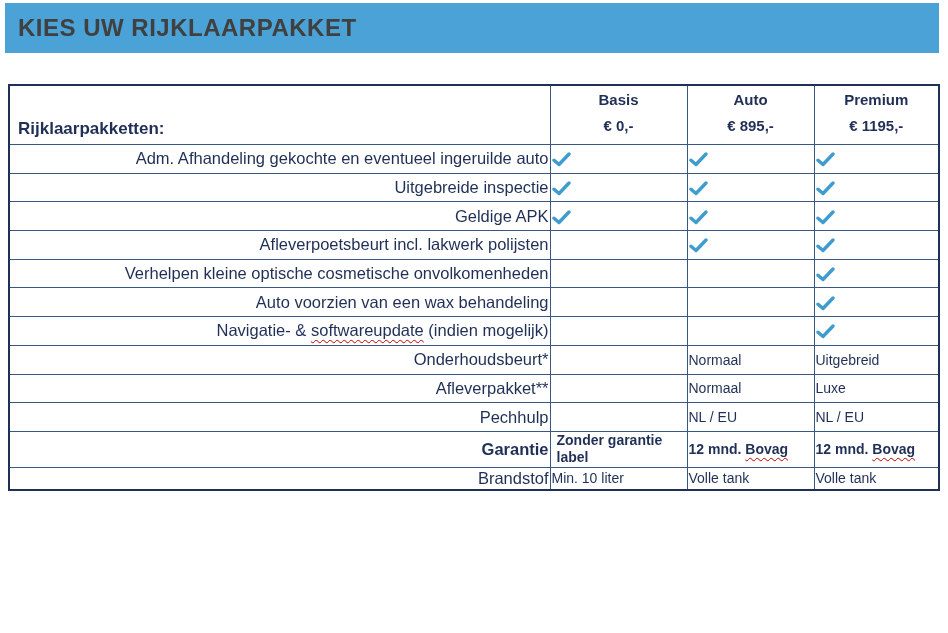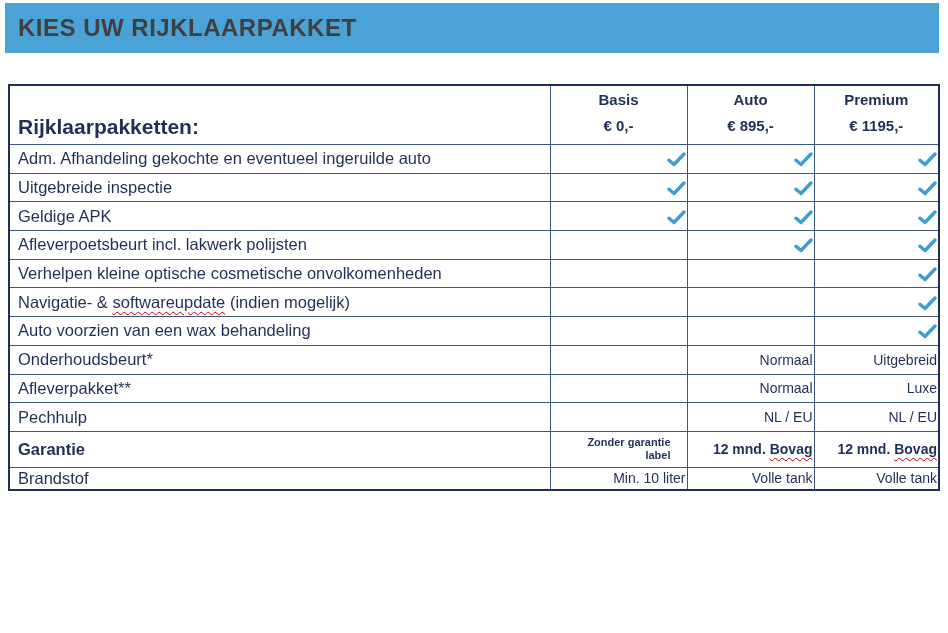--- a/index.html
+++ b/index.html
@@ -26,37 +26,37 @@
   .pkg-table th, .pkg-table td {
     border:1px solid #3A5684;
     box-sizing:border-box;
     color:#1F2F55;
     overflow:hidden;
     white-space:nowrap;
   }
   .pkg-table thead tr { height:57px; }
   th.corner {
     vertical-align:bottom; text-align:left;
-    font-size:21px; font-weight:bold; padding:0 0 5px 8px;
+    font-size:17px; font-weight:bold; padding:0 0 5px 8px;
   }
   th.pkg-col {
     vertical-align:bottom; text-align:center;
     font-size:15px; font-weight:bold; padding-bottom:5px; line-height:26px;
   }
   tbody tr { height:28.7px; }
   tbody tr.tall { height:36px;font-weight:bold; }
   tbody tr.short { height:21px;padding-left:12px; }
   td.feature {
-    text-align:left; padding-left:8px; font-size:16.5px;
+    text-align:right; padding-left:8px; font-size:16.5px;
   }
   td.val {
-    text-align:right; font-size:14px;
+    text-align:left; font-size:14px;
   }
   td.val.small-note {
-    font-size:11px; line-height:1.25; white-space:normal; padding:0 16px;
+    font-size:14px; line-height:1.25; white-space:normal; padding:0 6px;
   }
   .check { display:inline-block; line-height:0; vertical-align:middle; }
   .squiggle {
     text-decoration-line:underline;
     text-decoration-style:wavy;
     text-decoration-color:#C00000;
     text-decoration-thickness:1px;
     text-underline-offset:3px;
   }
 </style>
@@ -142,29 +142,29 @@
       </tr>
       <tr>
         <td class="feature">Verhelpen kleine optische cosmetische onvolkomenheden</td>
         <td class="val"></td>
         <td class="val"></td>
         <td class="val"><span class="check"><svg width="19" height="15" viewBox="0 0 19 15">
               <path d="M2 8.2 L7 12.5 L17 2" fill="none" stroke="#3F9CCE" stroke-width="3.4" stroke-linecap="round" stroke-linejoin="round"></path>
             </svg></span></td>
       </tr>
       <tr>
+        <td class="feature">Auto voorzien van een wax behandeling</td>
+        <td class="val"></td>
+        <td class="val"></td>
+        <td class="val"><span class="check"><svg width="19" height="15" viewBox="0 0 19 15">
+              <path d="M2 8.2 L7 12.5 L17 2" fill="none" stroke="#3F9CCE" stroke-width="3.4" stroke-linecap="round" stroke-linejoin="round"></path>
+            </svg></span></td>
+      </tr>
+      <tr>
         <td class="feature">Navigatie- &amp; <span class="squiggle">softwareupdate</span> (indien mogelijk)</td>
-        <td class="val"></td>
-        <td class="val"></td>
-        <td class="val"><span class="check"><svg width="19" height="15" viewBox="0 0 19 15">
-              <path d="M2 8.2 L7 12.5 L17 2" fill="none" stroke="#3F9CCE" stroke-width="3.4" stroke-linecap="round" stroke-linejoin="round"></path>
-            </svg></span></td>
-      </tr>
-      <tr>
-        <td class="feature">Auto voorzien van een wax behandeling</td>
         <td class="val"></td>
         <td class="val"></td>
         <td class="val"><span class="check"><svg width="19" height="15" viewBox="0 0 19 15">
               <path d="M2 8.2 L7 12.5 L17 2" fill="none" stroke="#3F9CCE" stroke-width="3.4" stroke-linecap="round" stroke-linejoin="round"></path>
             </svg></span></td>
       </tr>
       <tr>
         <td class="feature">Onderhoudsbeurt*</td>
         <td class="val"></td>
         <td class="val">Normaal</td>

